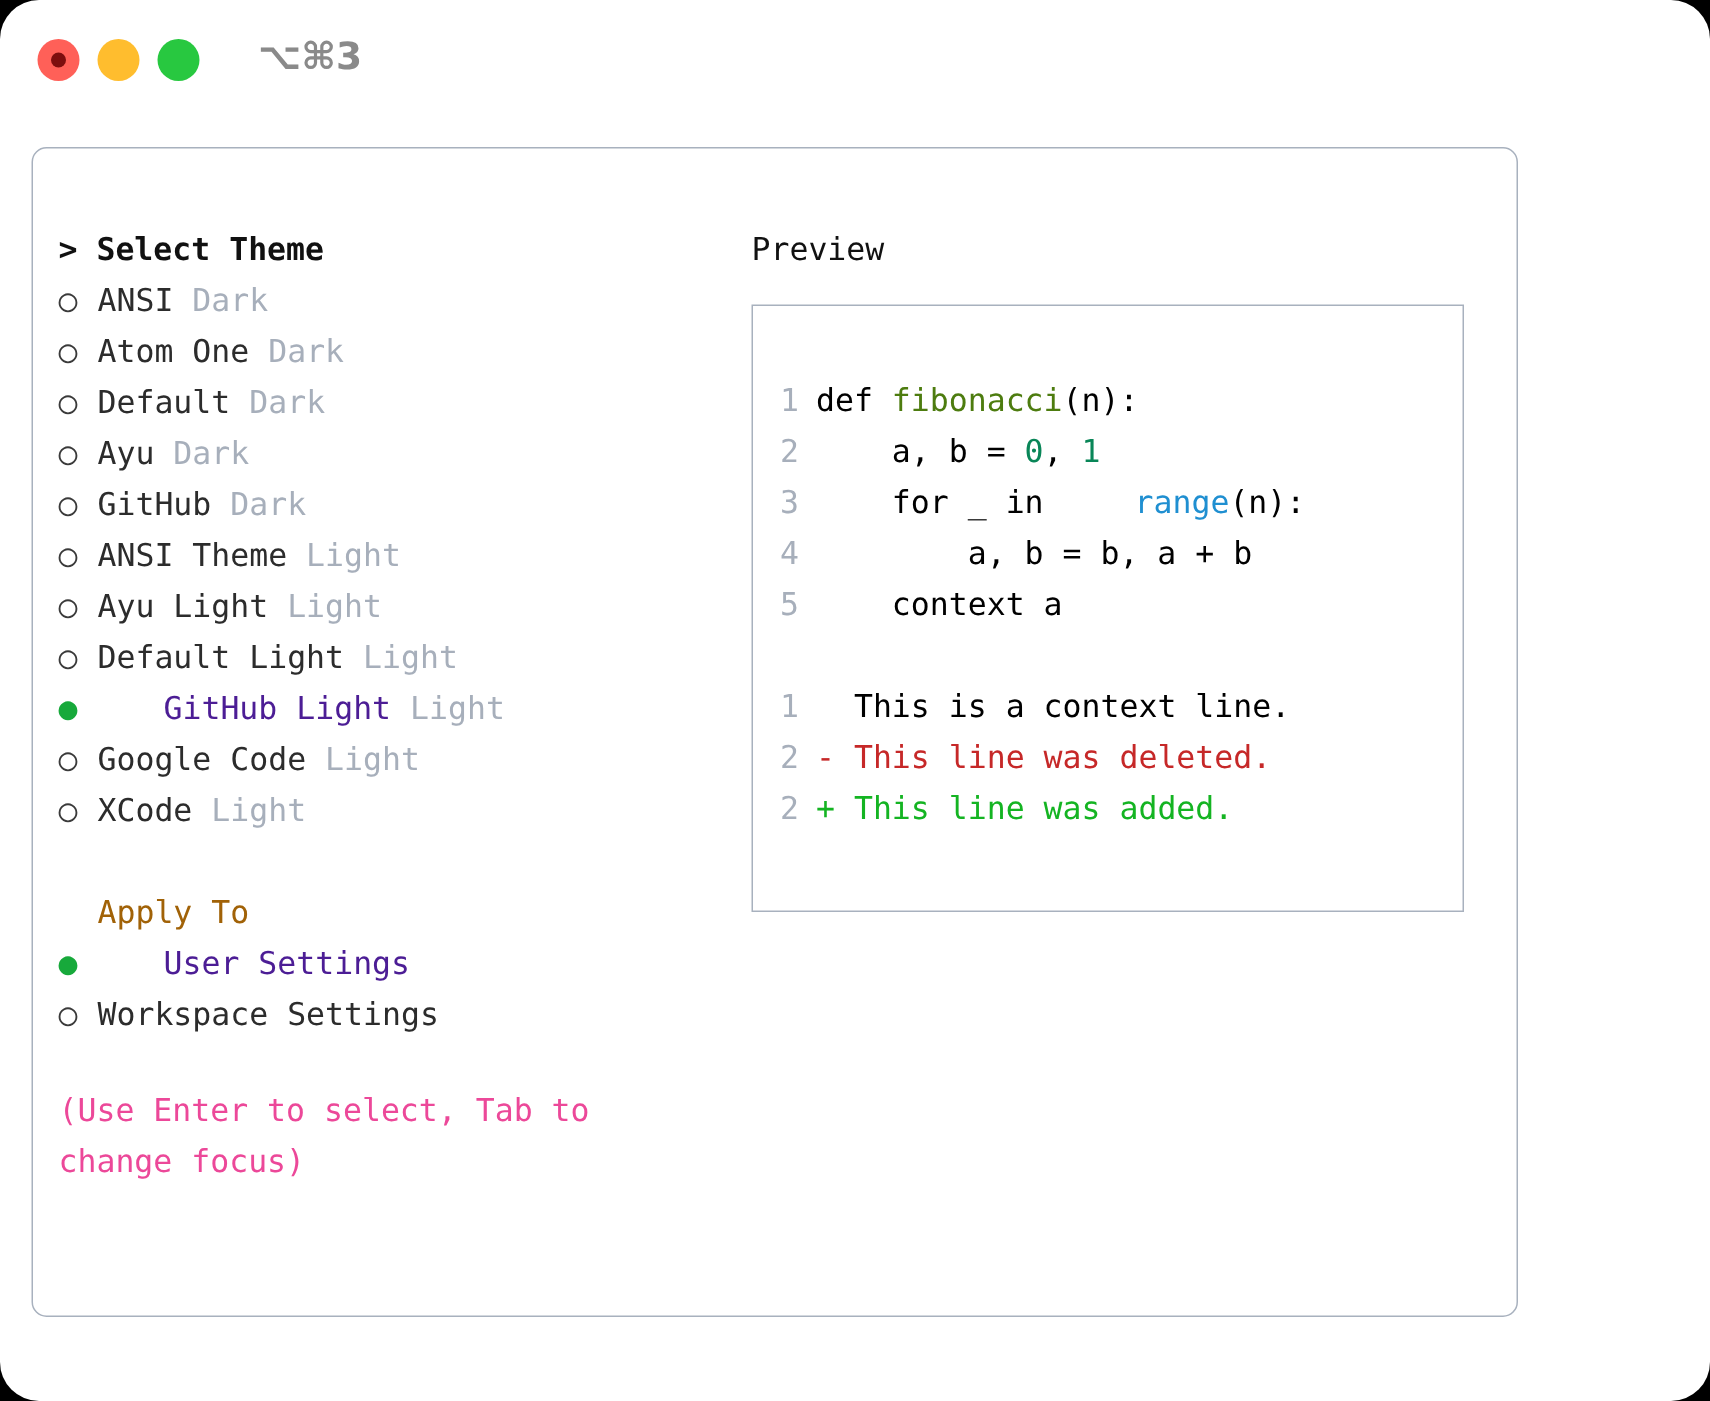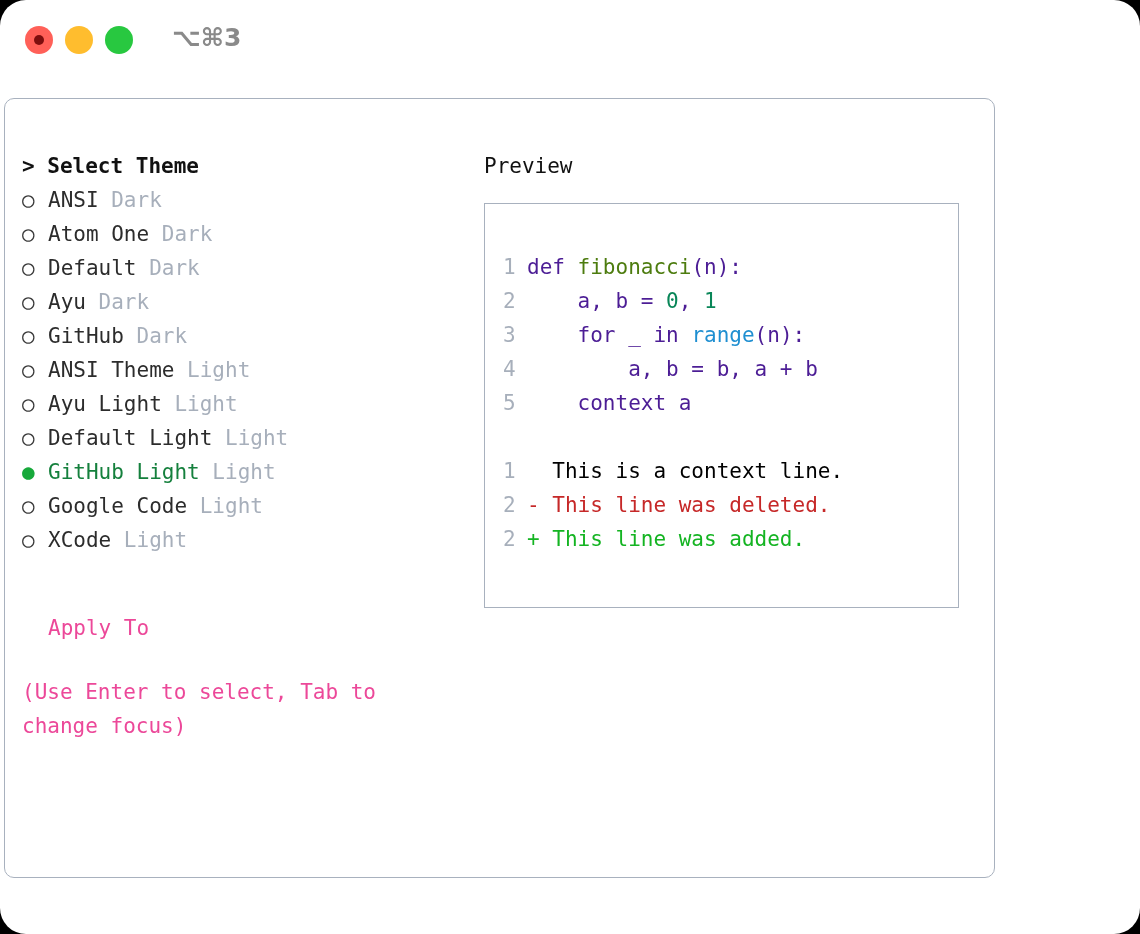--- a/index.html
+++ b/index.html
@@ -59,21 +59,21 @@
     font-weight: bold;
     color: #8a8a8a;
     letter-spacing: 0px;
     font-family: "DejaVu Sans", "Liberation Sans", sans-serif;
     white-space: nowrap;
   }
 
   
   .panel {
     position: absolute;
-    left: 4px;
+    left: 21px;
     top: 98px;
     width: 991px;
     height: 780px;
     border: 1.5px solid #a8b1be;
     border-radius: 10px;
     box-sizing: border-box;
     background: #ffffff;
   }
 
   
@@ -98,33 +98,32 @@
     line-height: 34px;
     color: #2c2c2c;
     white-space: pre;
   }
   .bullet {
     display: inline-block;
     width: 26px;
     color: #3a3a3a;
   }
   .opt-row.selected .bullet { color: #17a93b; }
-  .opt-row.selected .opt-label { color: #15803d; }
+  .opt-row.selected .opt-label { color: #4c1d95; margin-left: 44px; }
   .opt-label { color: #2c2c2c; }
   .opt-kind { color: #a7afbb; }
 
   .spacer-row { height: 34px; }
 
   .apply-header {
     font-size: 21px;
-    color: #ec4899;
+    color: #a16207;
     line-height: 34px;
     white-space: pre;
     padding-left: 26px;
-    margin-top: 20px;
   }
 
   .hint {
     margin-top: 30px;
     font-size: 21px;
     line-height: 34px;
     color: #ec4899;
     width: 400px;
     white-space: pre-wrap;
   }
@@ -161,22 +160,22 @@
     color: #2c2c2c;
   }
   .ln {
     display: inline-block;
     width: 24px;
     color: #a7afbb;
     text-align: left;
   }
   .tok-fn   { color: #4d7c0f; }
   .tok-num  { color: #098658; }
-  .tok-call { color: #1f8fd1; }
-  .tok-plain{ color: #4c1d95; margin-top: 24px; }
+  .tok-call { color: #1f8fd1; margin-left: 48px; }
+  .tok-plain{ color: #000000; margin-top: 24px; }
 
   .blank-line { height: 34px; }
 
   .diff-ctx { color: #000000; }
   .diff-del { color: #c62828; }
   .diff-add { color: #14b422; }
 </style>
 </head>
 <body>
 
@@ -208,20 +207,24 @@
           <div class="opt-row"><span class="bullet">○</span><span class="opt-label">Default Light</span><span class="opt-kind"> Light</span></div>
           <div class="opt-row selected"><span class="bullet">●</span><span class="opt-label">GitHub Light</span><span class="opt-kind"> Light</span></div>
           <div class="opt-row"><span class="bullet">○</span><span class="opt-label">Google Code</span><span class="opt-kind"> Light</span></div>
           <div class="opt-row"><span class="bullet">○</span><span class="opt-label">XCode</span><span class="opt-kind"> Light</span></div>
         </div>
 
       <div class="spacer-row"></div>
 
       <div class="apply-header">Apply To</div>
 
+      <div id="apply-list">
+          <div class="opt-row selected"><span class="bullet">●</span><span class="opt-label">User Settings</span></div>
+          <div class="opt-row"><span class="bullet">○</span><span class="opt-label">Workspace Settings</span></div>
+        </div>
 
       <div class="hint">(Use Enter to select, Tab to change focus)</div>
     </div>
 
     <div class="right-col">
       <div class="preview-title">Preview</div>
 
       <div class="preview-box">
         <div id="code-block">
             <div class="code-line"><span class="ln">1</span><span class="tok-plain">def </span><span class="tok-fn">fibonacci</span><span class="tok-plain">(n):</span></div>

